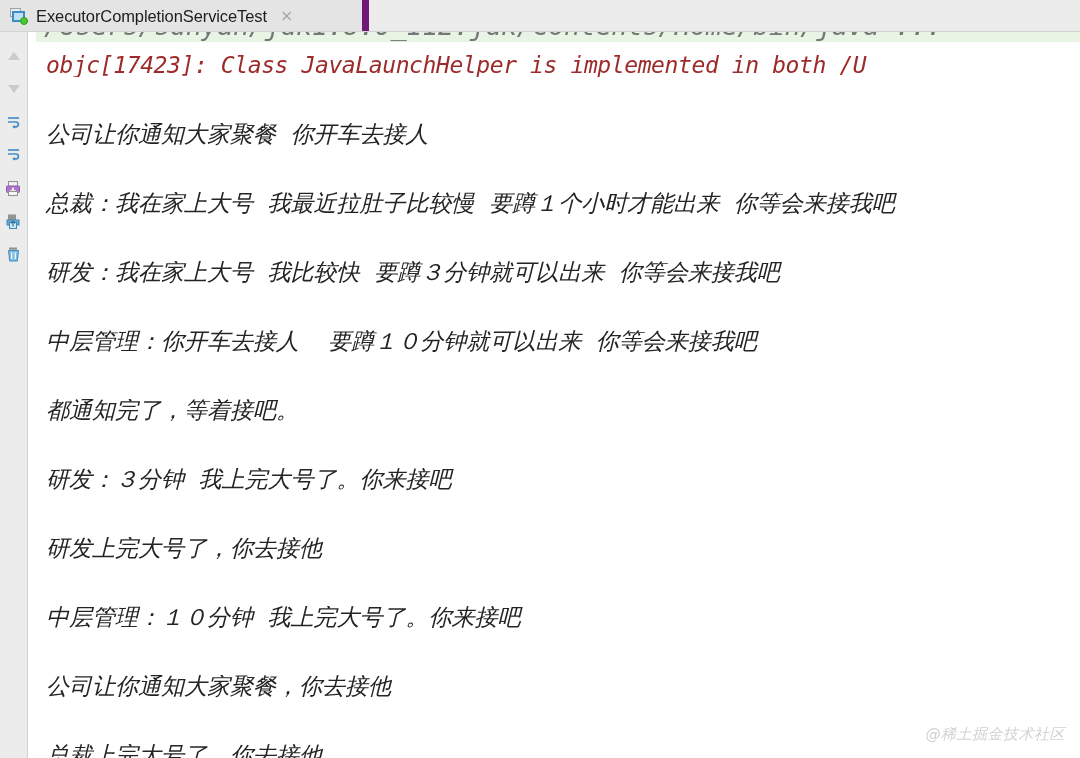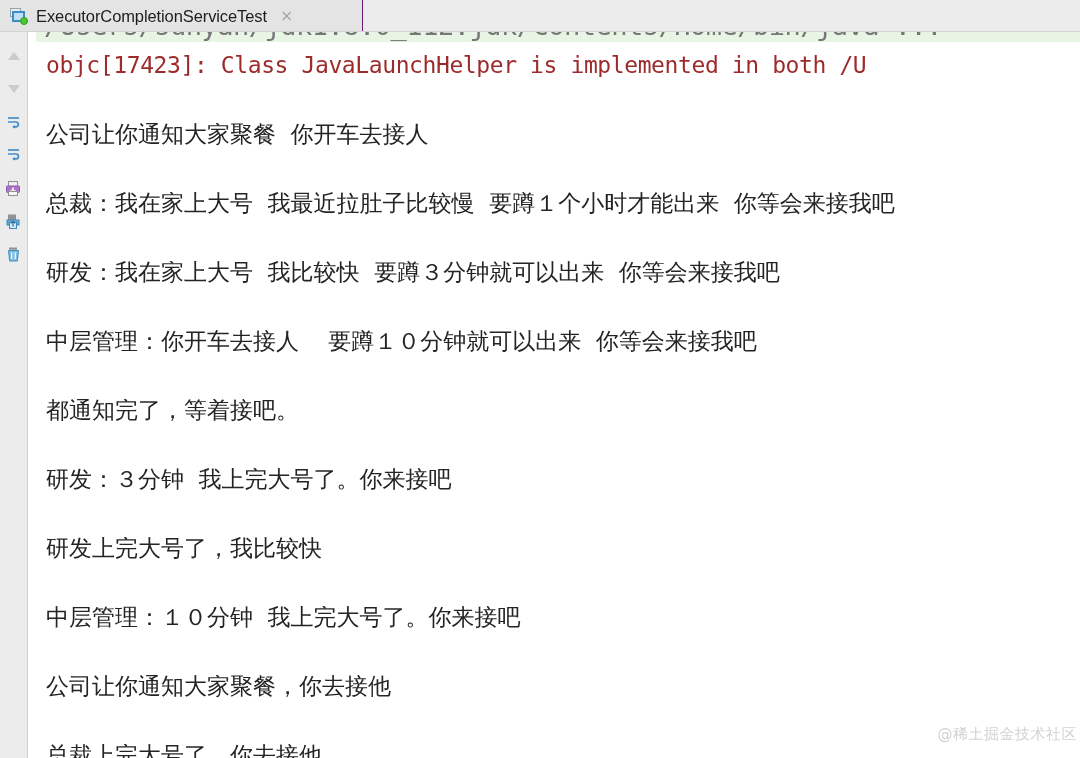--- a/index.html
+++ b/index.html
@@ -43,21 +43,21 @@
     height: 1px;
     background: #d2d2d2;
   }
   .run-tab {
     display: flex;
     align-items: center;
     gap: 9px;
     padding: 0 12px 0 10px;
     background: #e4e4e4;
     min-width: 340px;
-    border-right: 1px solid #701a75;
+    border-right: 7px solid #701a75;
     cursor: default;
   }
   .tab-icon {
     width: 17px;
     height: 16px;
     position: relative;
     flex: 0 0 auto;
   }
   .tab-icon .screen-back {
     position: absolute;
@@ -98,20 +98,21 @@
     cursor: pointer;
     font-family: "DejaVu Sans", sans-serif;
   }
 
   
   .work-area {
     flex: 1 1 auto;
     display: flex;
     min-height: 0;
     background: #ffffff;
+    font-style: italic;
   }
 
   
   .side-toolbar {
     flex: 0 0 28px;
     width: 28px;
     background: #ececec;
     border-right: 1px solid #cfcfcf;
     display: flex;
     flex-direction: column;
@@ -188,21 +189,21 @@
     color: #242424;
     padding-left: 10px;
     margin-top: 46px;
     white-space: pre;
     overflow: hidden;
   }
 
   
   .watermark {
     position: absolute;
-    right: 3px;
+    right: 15px;
     bottom: 14px;
     font-family: "DejaVu Sans", "Liberation Sans", sans-serif;
     font-size: 15px;
     color: #d2d2d2;
     letter-spacing: 0.5px;
     user-select: none;
     pointer-events: none;
   }
 </style>
 </head>
@@ -284,21 +285,21 @@
         <div class="line line-cmd">/Users/sunyan/jdk1.8.0_112.jdk/Contents/Home/bin/java ...</div>
 
         <div class="line line-objc">objc[17423]: Class JavaLaunchHelper is implemented in both /U</div>
 
         <div class="line line-out">公司让你通知大家聚餐  你开车去接人</div>
         <div class="line line-out">总裁：我在家上大号  我最近拉肚子比较慢  要蹲１个小时才能出来  你等会来接我吧</div>
         <div class="line line-out">研发：我在家上大号  我比较快  要蹲３分钟就可以出来  你等会来接我吧</div>
         <div class="line line-out">中层管理：你开车去接人    要蹲１０分钟就可以出来  你等会来接我吧</div>
         <div class="line line-out">都通知完了，等着接吧。</div>
         <div class="line line-out">研发：３分钟  我上完大号了。你来接吧</div>
-        <div class="line line-out">研发上完大号了，我比较快</div>
+        <div class="line line-out">研发上完大号了，你去接他</div>
         <div class="line line-out">中层管理：１０分钟  我上完大号了。你来接吧</div>
         <div class="line line-out">公司让你通知大家聚餐，你去接他</div>
         <div class="line line-out">总裁上完大号了，你去接他</div>
 
       </div>
 
       <div class="watermark">@稀土掘金技术社区</div>
     </div>
 
   </div>

